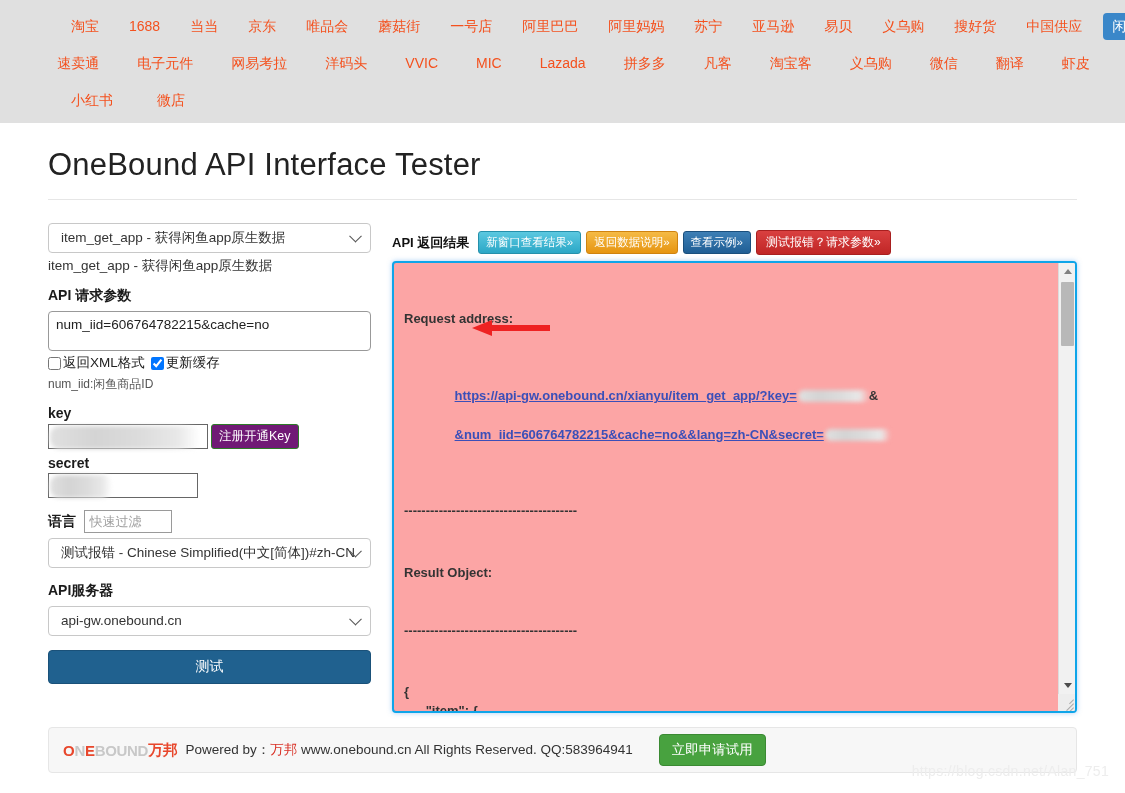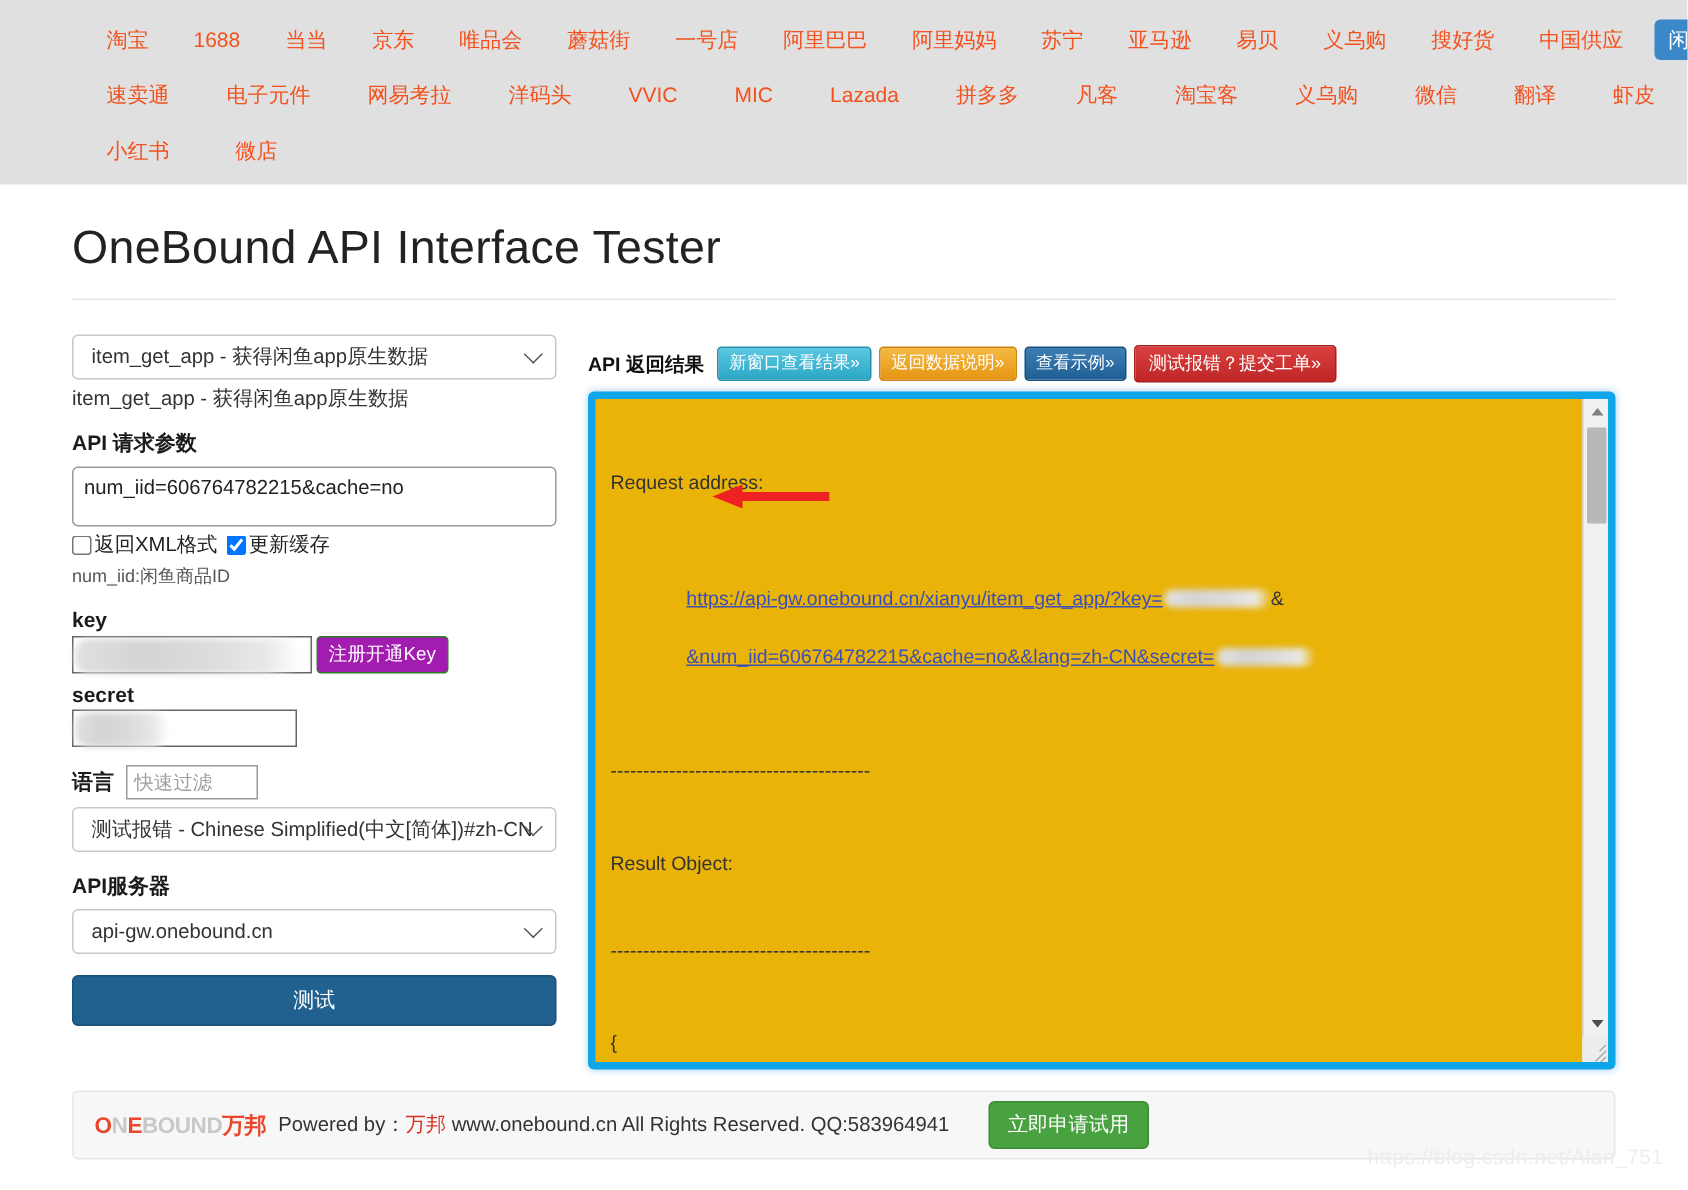--- a/index.html
+++ b/index.html
@@ -177,21 +177,21 @@
   .secret-input { width: 150px; }
   .blur-mask {
     position: absolute;
     left: 1px; top: 1px;
     height: 23px;
     background: linear-gradient(90deg,#e0e0e0 0%, #d4d4d4 30%, #dcdcdc 60%, #e8e8e8 85%, rgba(240,240,240,0) 100%);
     border-radius: 9px;
     filter: blur(2.2px);
   }
   .btn-green-sm {
-    background: #a21caf;
+    background: #701a75;
     border: 1px solid #2e7a28;
     color: #fff;
     font-size: 12.5px;
     padding: 3px 7px;
     border-radius: 3px;
     margin-left: 3px;
     cursor: pointer;
     white-space: nowrap;
     line-height: 17px;
   }
@@ -232,26 +232,27 @@
     white-space: nowrap;
     line-height: 14px;
   }
   .pill.cyan   { background: linear-gradient(#5bc8e0,#2ba7c6); border:1px solid #2590ab; }
   .pill.orange { background: linear-gradient(#f6b councils,#e89a1c); background: linear-gradient(#f5ba45,#e69512); border:1px solid #cf8310; }
   .pill.blue   { background: linear-gradient(#3d7fb5,#1f5e95); border:1px solid #1a4f7d; }
   .pill.red    { background: linear-gradient(#d94040,#c02626); border:1px solid #a81f1f; font-size:12px; padding:4px 9px 5px 9px;}
 
   .result-box {
     position: relative;
-    background: #eab308;
-    border: 5px solid #0ea5e9;
+    background: #fca5a5;
+    border: 2px solid #0ea5e9;
     border-radius: 4px;
     box-shadow: 0 0 5px rgba(80,160,240,.5);
     height: 452px;
     overflow: hidden;
+    font-weight: bold;
   }
   .result-inner {
     position: absolute;
     inset: 0 18px 0 0;
     padding: 8px 6px 0 10px;
     font-family: "Liberation Sans", sans-serif;
     font-size: 13px;
     line-height: 19.2px;
     color: #333;
     white-space: pre-wrap;
@@ -370,21 +371,21 @@
         <span class="nav-item">阿里巴巴</span>
         <span class="nav-item">阿里妈妈</span>
         <span class="nav-item">苏宁</span>
         <span class="nav-item">亚马逊</span>
         <span class="nav-item">易贝</span>
         <span class="nav-item">义乌购</span>
         <span class="nav-item">搜好货</span>
         <span class="nav-item">中国供应</span>
         <span class="nav-item active">闲鱼</span>
       </div>
-    <div class="nav-row" id="nav-row-1" style="gap: 20px;">
+    <div class="nav-row" id="nav-row-1" style="gap: 20px; justify-content: center;">
         <span class="nav-item">速卖通</span>
         <span class="nav-item">电子元件</span>
         <span class="nav-item">网易考拉</span>
         <span class="nav-item">洋码头</span>
         <span class="nav-item">VVIC</span>
         <span class="nav-item">MIC</span>
         <span class="nav-item">Lazada</span>
         <span class="nav-item">拼多多</span>
         <span class="nav-item">凡客</span>
         <span class="nav-item">淘宝客</span>
@@ -460,21 +461,21 @@
         <button class="btn-test">测试</button>
       </div>
 
       <div class="col-right">
 
         <div class="result-head">
           <span class="result-head-title">API 返回结果</span>
           <button class="pill cyan">新窗口查看结果»</button>
           <button class="pill orange">返回数据说明»</button>
           <button class="pill blue">查看示例»</button>
-          <button class="pill red">测试报错？提交工单»</button>
+          <button class="pill red">测试报错？请求参数»</button>
         </div>
 
         <div class="result-box">
           <div class="result-inner">
             <div>Request address:</div>
             <div style="position:relative;">
               <span class="lnk sq">https://api-gw.onebound.cn/xianyu/item_get_app/?key=</span><span class="blur-mask" style="position:relative;display:inline-block;width:72px;height:12px;top:2px;border-radius:7px;"></span><span>&amp;</span><br>
               <span class="lnk sq">&amp;num_iid=606764782215&amp;cache=no&amp;&amp;lang=zh-CN&amp;secret=</span><span class="blur-mask" style="position:relative;display:inline-block;width:66px;height:12px;top:2px;border-radius:7px;"></span>
             </div>
             <div>----------------------------------------</div>

